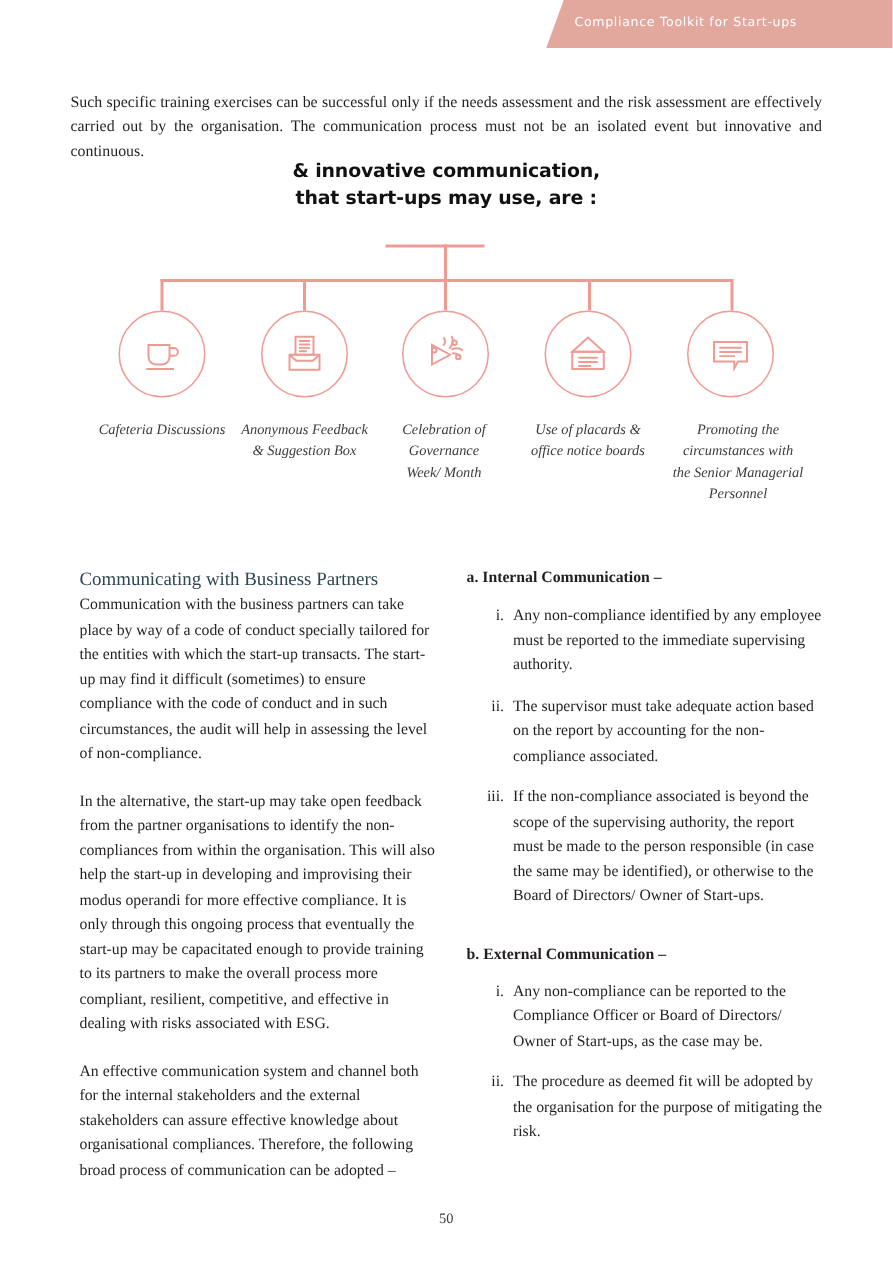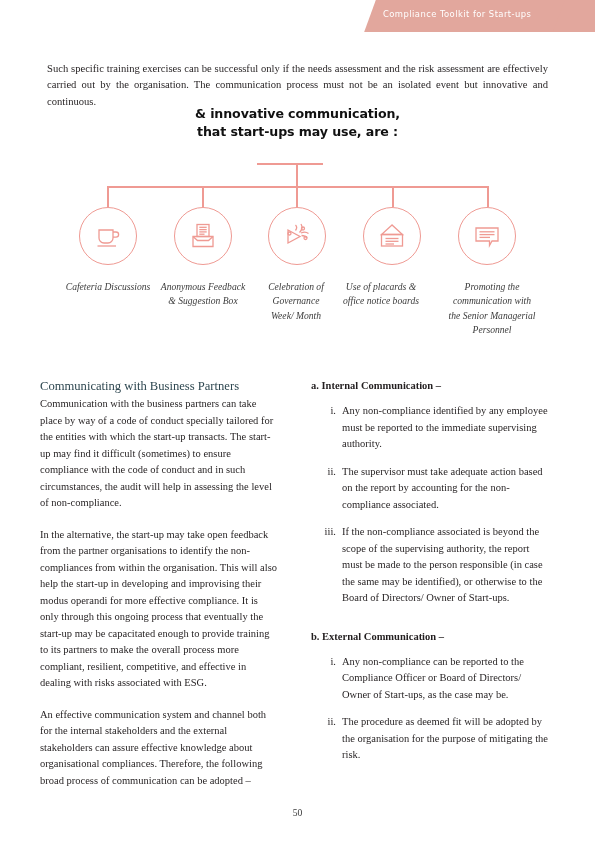--- a/index.html
+++ b/index.html
@@ -143,21 +143,21 @@
   }
 
   
   .col {
     position: absolute;
     top: 378px;
     font-size: 10.5px;
     line-height: 16.5px;
     color: #231f20;
   }
-  .col-left  { left: 40px;  width: 237px; }
+  .col-left  { left: 53px;  width: 237px; }
   .col-right { left: 311px; width: 240px; }
 
   .sec-heading {
     font-family: "Liberation Serif", serif;
     font-size: 12.6px;
     line-height: 17px;
     color: #2e4750;
     margin: 0 0 1px 0;
     font-weight: normal;
   }
@@ -294,24 +294,24 @@
 
   </div>
 
   <div class="captions">
     <div class="caption" style="left:48px;  width:120px; white-space:pre-line;">Cafeteria Discussions</div>
     <div class="caption" style="left:143px; width:120px; white-space:pre-line;">Anonymous Feedback
 &amp; Suggestion Box</div>
     <div class="caption" style="left:241px; width:110px; white-space:pre-line;">Celebration of
 Governance
 Week/ Month</div>
-    <div class="caption" style="left:322px; width:118px; white-space:pre-line;">Use of placards &amp;
+    <div class="caption" style="left:333px; width:118px; white-space:pre-line;">Use of placards &amp;
 office notice boards</div>
     <div class="caption" style="left:432px; width:120px; white-space:pre-line;">Promoting the
-communication with
+circumstances with
 the Senior Managerial
 Personnel</div>
   </div>
 
 </div>
 
 <div class="col col-left">
   <div class="sec-heading">Communicating with Business Partners</div>
   <p class="para">Communication with the business partners can take place by way of a code of conduct specially tailored for the entities with which the start-up transacts. The start-up may find it difficult (sometimes) to ensure compliance with the code of conduct and in such circumstances, the audit will help in assessing the level of non-compliance.</p>
   <p class="para">In the alternative, the start-up may take open feedback from the partner organisations to identify the non-compliances from within the organisation. This will also help the start-up in developing and improvising their modus operandi for more effective compliance. It is only through this ongoing process that eventually the start-up may be capacitated enough to provide training to its partners to make the overall process more compliant, resilient, competitive, and effective in dealing with risks associated with ESG.</p>

